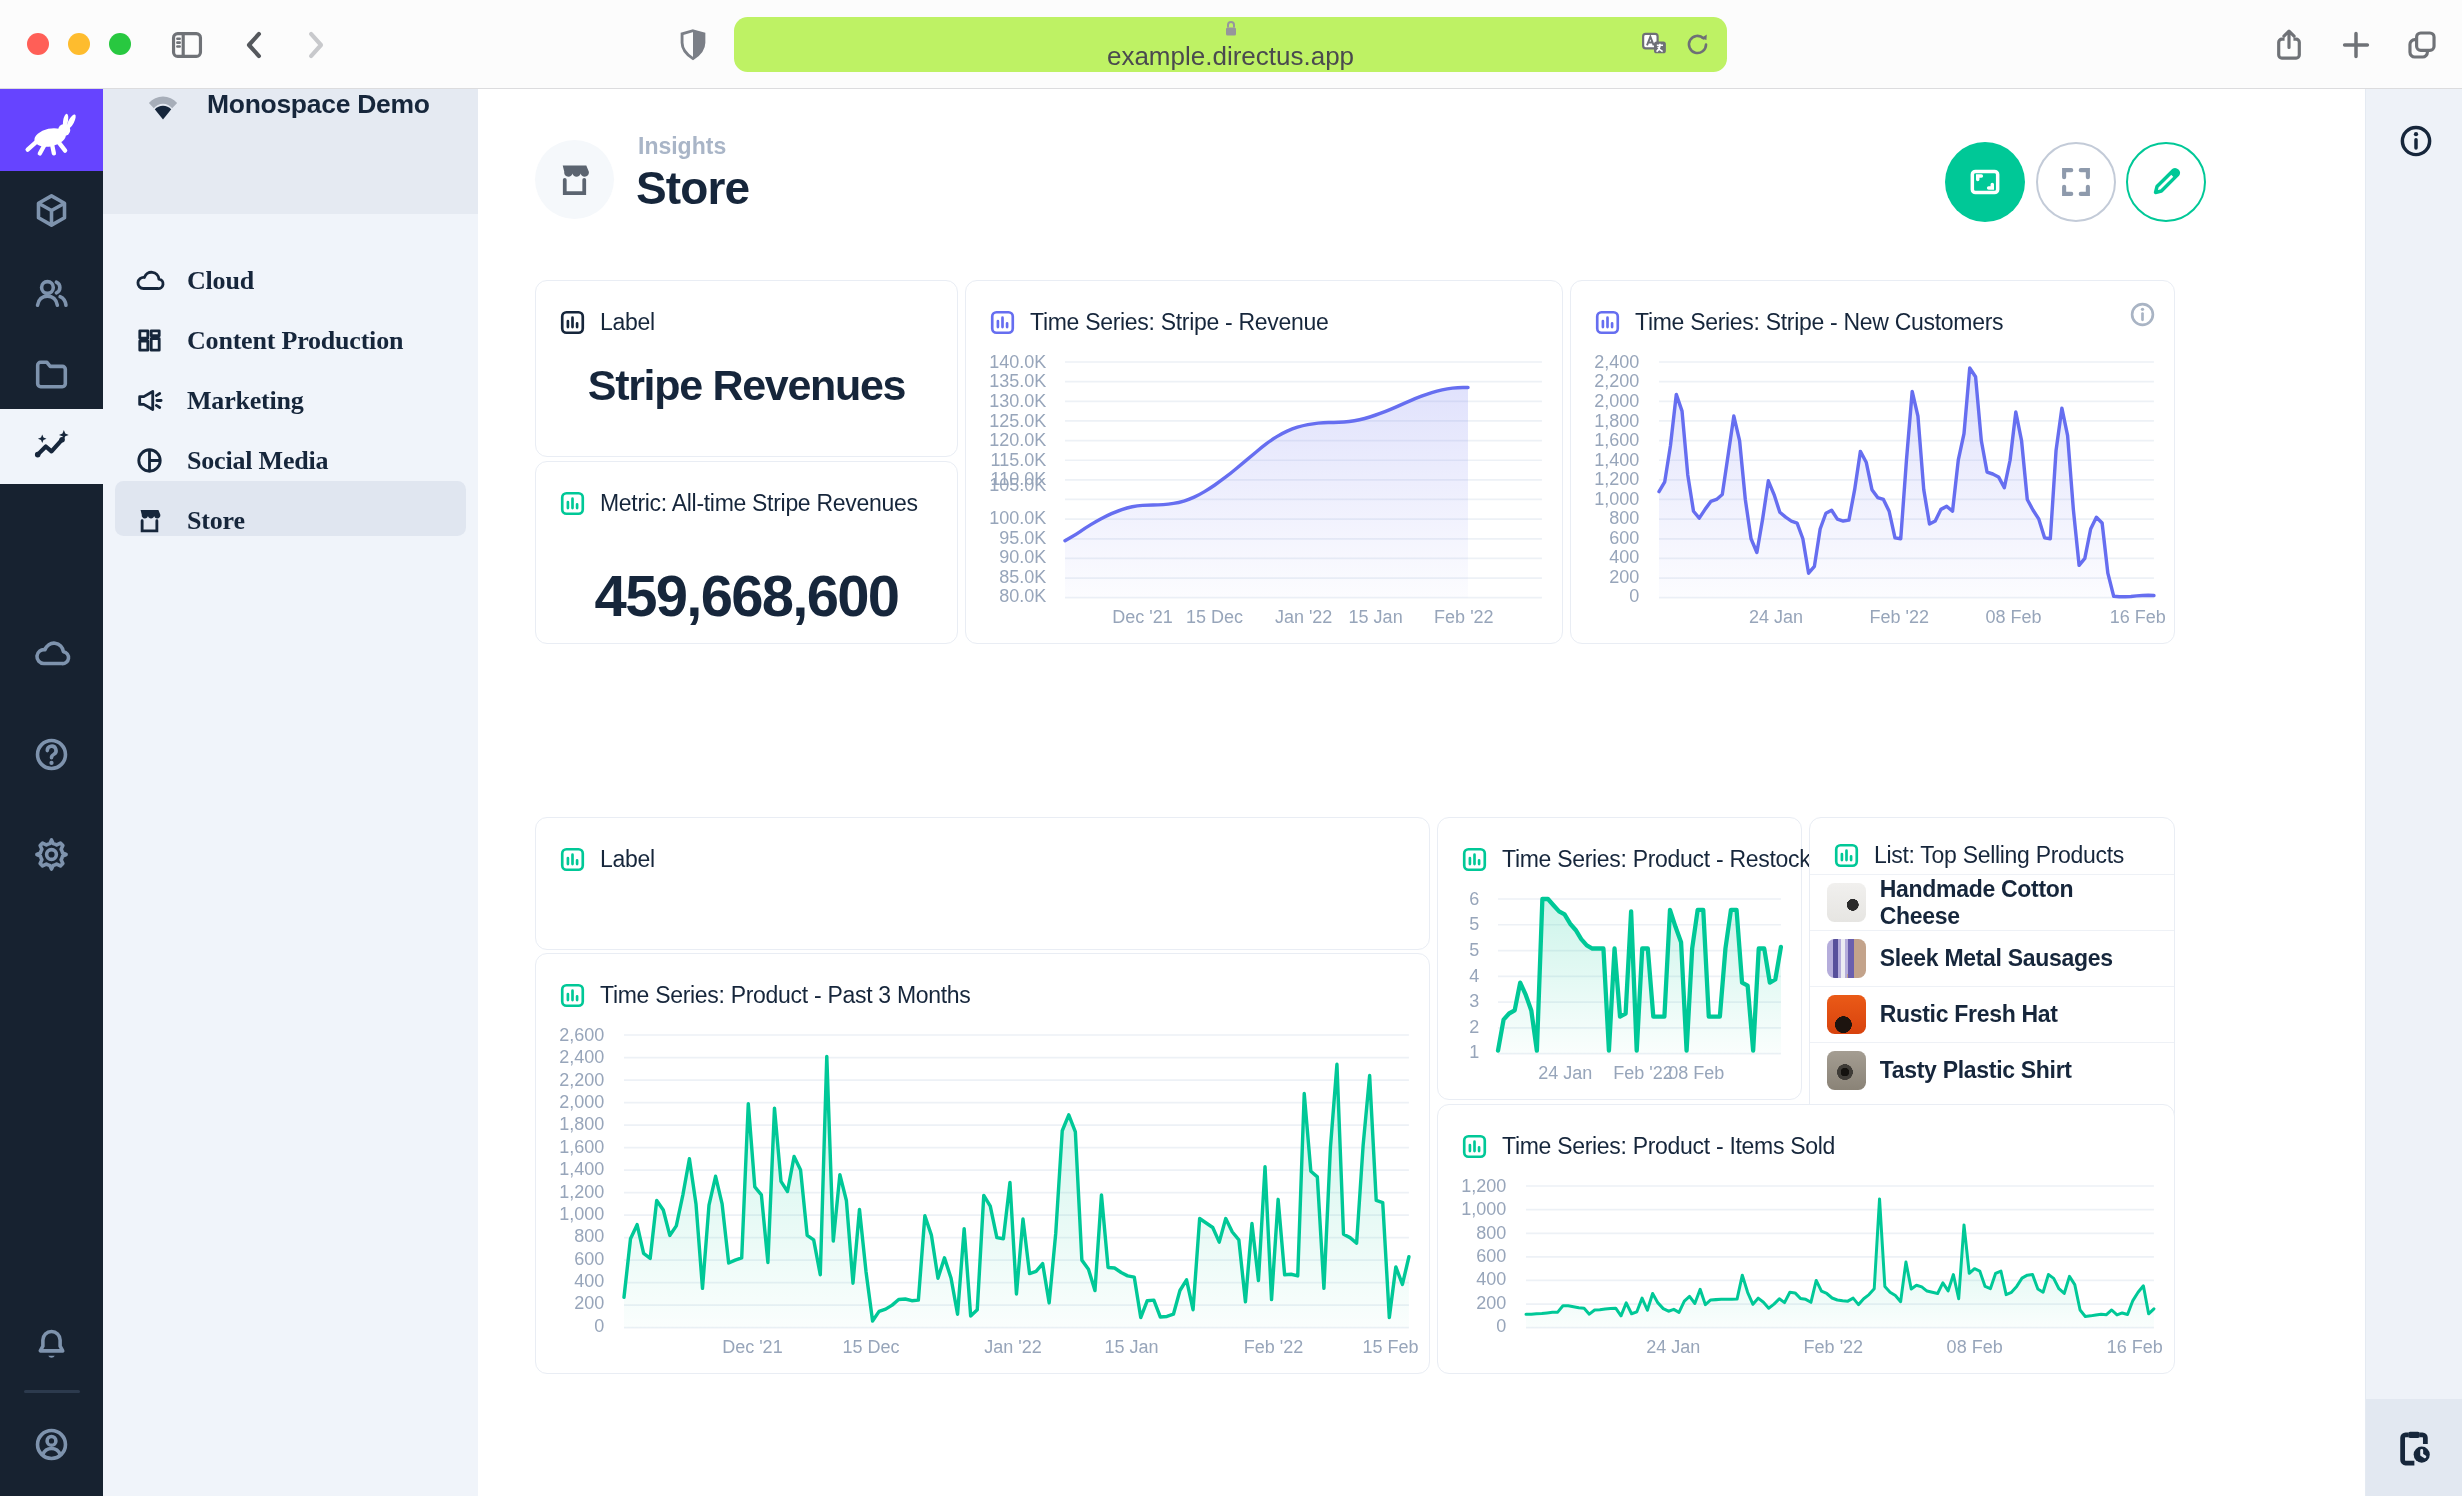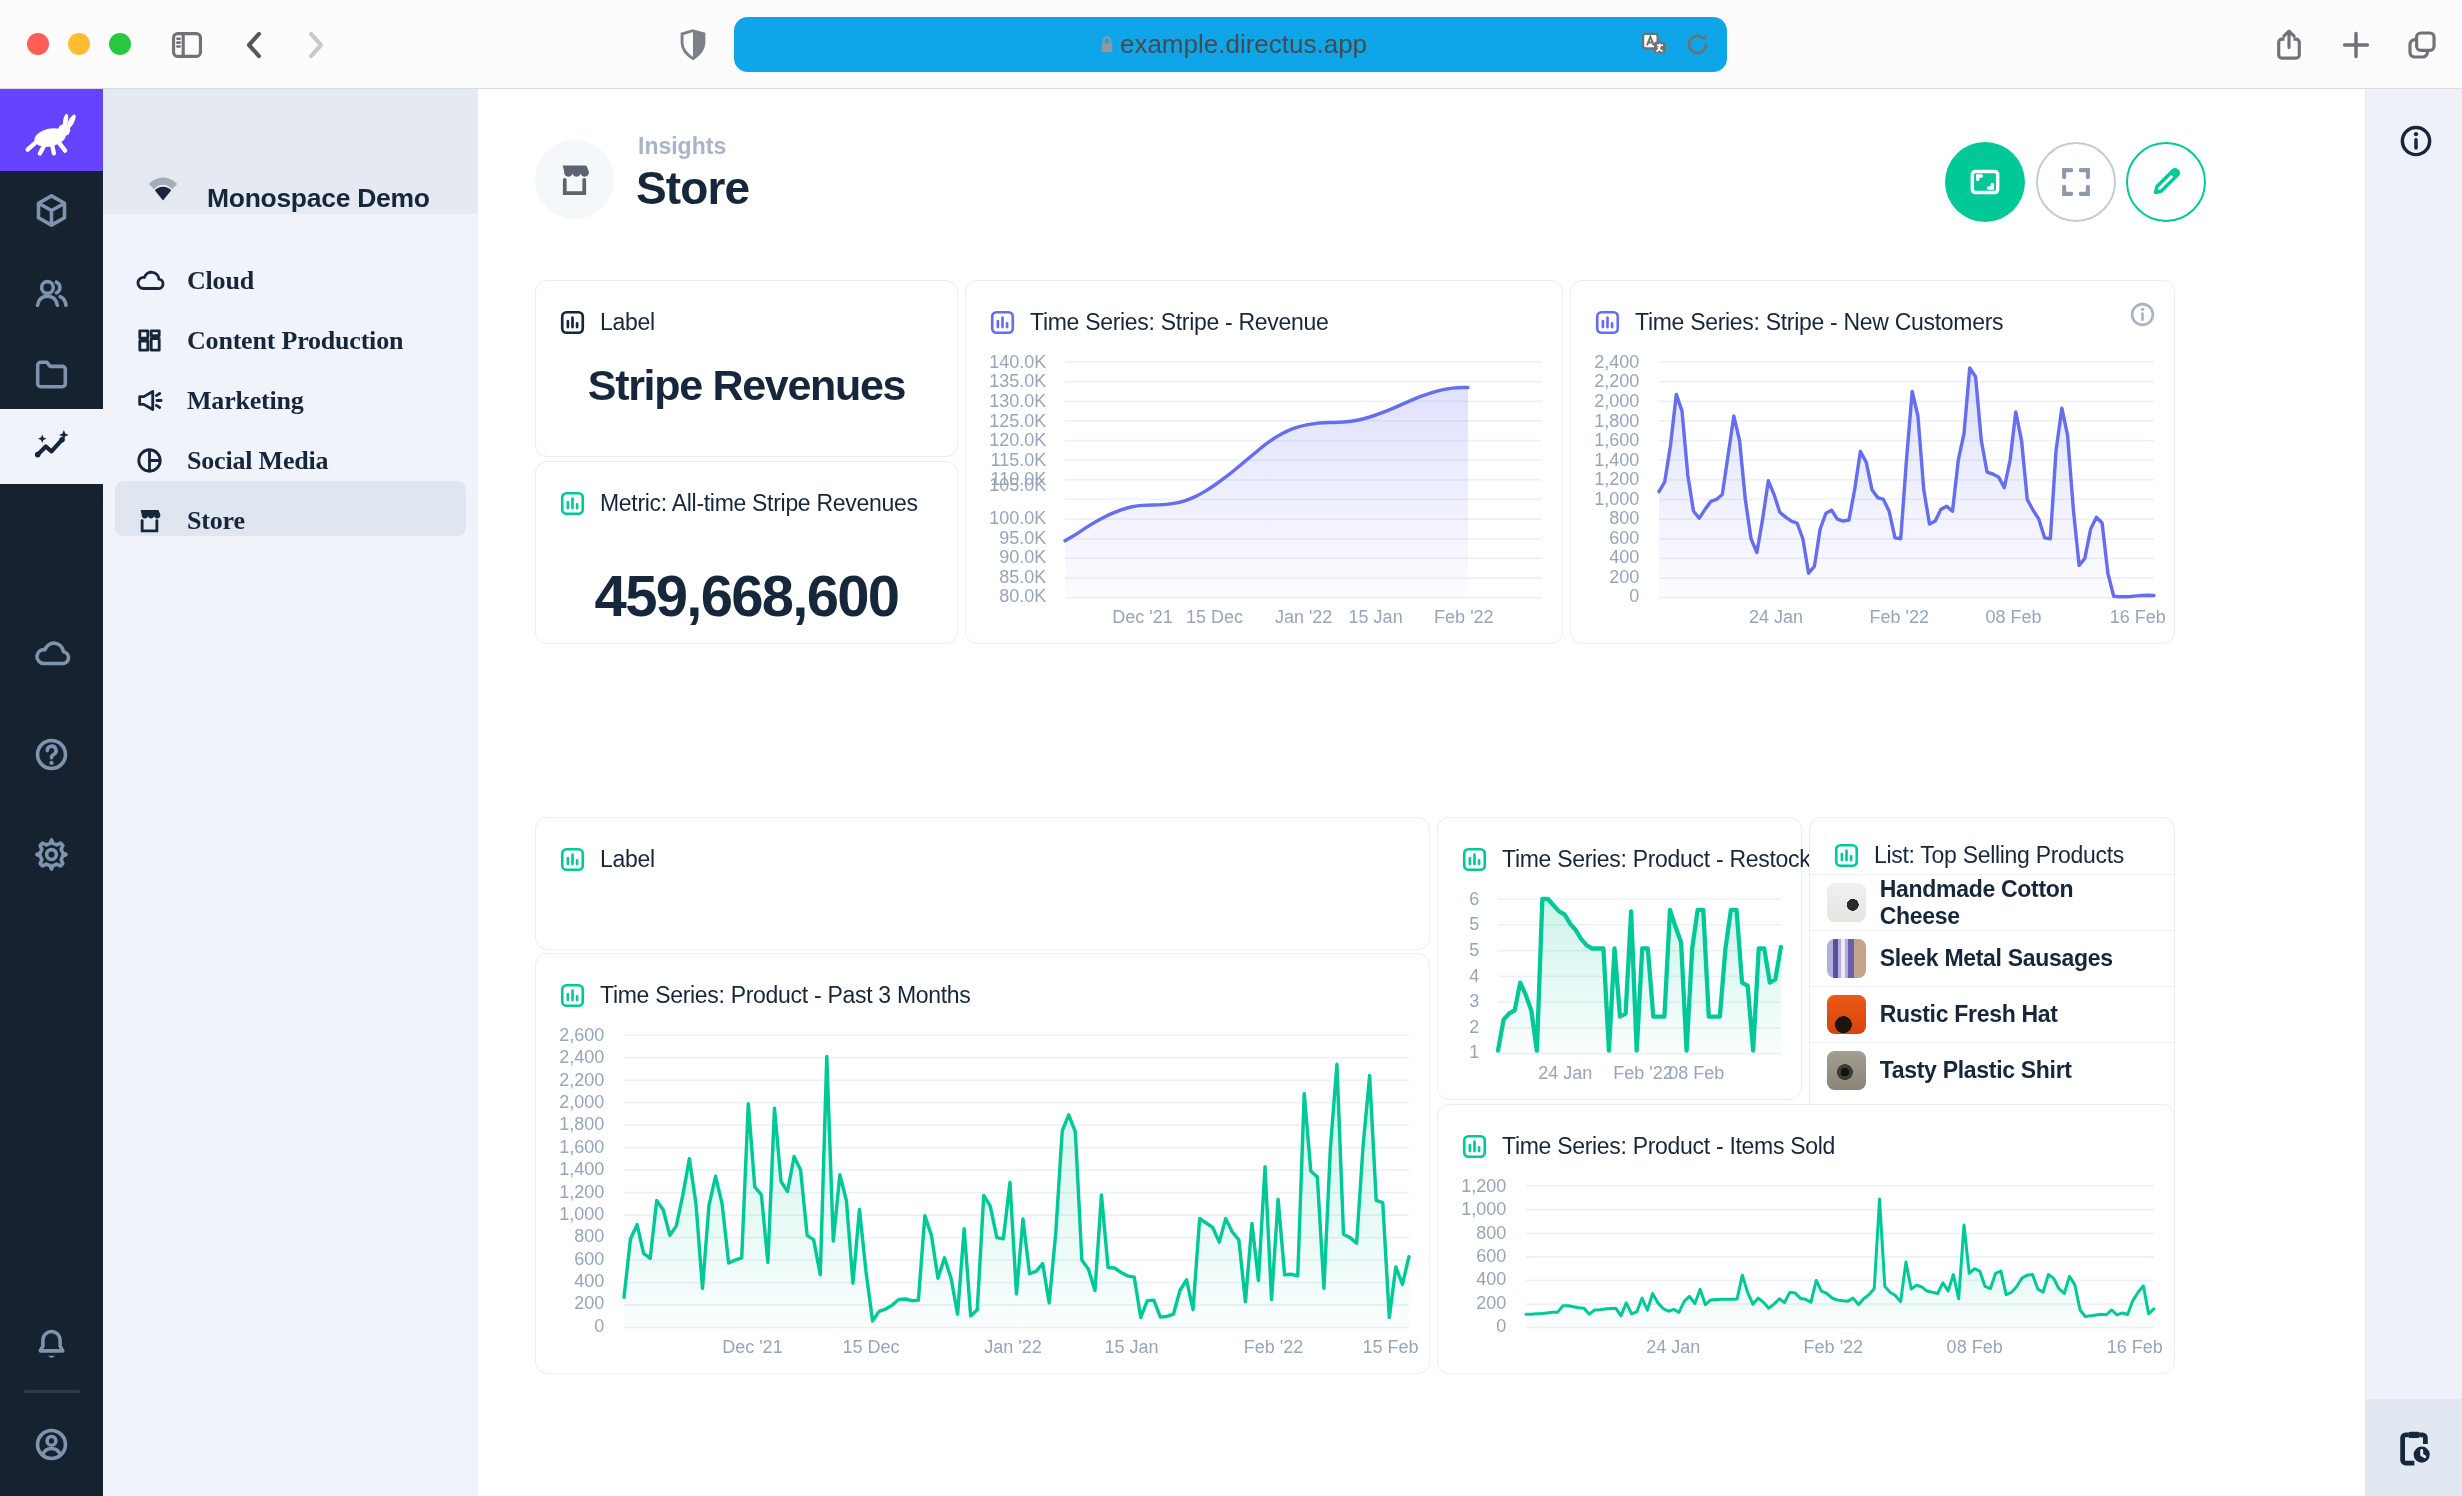--- a/index.html
+++ b/index.html
@@ -5,35 +5,35 @@
   html,body{margin:0;padding:0;background:#fff;font-family:"Liberation Sans","DejaVu Sans",sans-serif;}
   #stage{position:relative;width:2462px;height:1496px;overflow:hidden;background:#fff;}
   svg{display:block}
   .ic{color:inherit}
   
   .chrome{position:absolute;left:0;top:0;width:2462px;height:89px;background:#fcfcfc;border-bottom:1.7px solid #dcdcde;box-sizing:border-box;}
   .tl{position:absolute;top:33px;width:22px;height:22px;border-radius:50%;}
   .tl.r{left:27px;background:#ff5f57}.tl.y{left:68px;background:#febc2e}.tl.g{left:109px;background:#28c840}
   .chrome-btn{position:absolute;top:26px;width:38px;height:38px;color:#6f7277;}
   .chrome-btn svg{width:100%;height:100%}
-  .urlbar{position:absolute;left:734px;top:17px;width:993px;height:55px;background:#0ea5e9;border-radius:13.7px;display:flex;align-items:center;justify-content:center;gap:0;color:#4a4a4e;font-size:26px;}
+  .urlbar{position:absolute;left:734px;top:17px;width:993px;height:55px;background:#bef264;border-radius:13.7px;display:flex;align-items:center;justify-content:center;gap:0;color:#4a4a4e;font-size:26px;flex-direction:column;}
   .urlbar .lock{width:26px;height:26px;color:#96969c}
   .url-side{position:absolute;right:13.7px;top:12px;display:flex;gap:12px;color:#6e7076}
   .url-side svg{width:31px;height:31px}
   
   .modulebar{position:absolute;left:0;top:89px;width:103px;bottom:0;background:var(--modulebar);}
   .logo{position:absolute;left:0;top:0;width:103px;height:82px;background:var(--brand);display:flex;align-items:center;justify-content:center;}
   .logo svg{width:60px;height:60px}
   .mod-item{position:absolute;left:0;width:103px;height:75px;display:flex;align-items:center;justify-content:center;color:#7e93ad;}
   .mod-item svg{width:39px;height:39px}
   .mod-item.active{background:var(--sidebar_bg);color:var(--dark);}
   .mod-divider{position:absolute;left:24px;width:56px;height:2.6px;background:#2c3a4d;border-radius:1.7px;}
   
   .sidebar{position:absolute;left:103px;top:89px;width:375px;bottom:0;background:var(--sidebar_bg);}
-  .project{height:125px;background:#e5eaf2;display:flex;align-items:flex-end;gap:22px;padding-left:38px;box-sizing:border-box;}
+  .project{height:125px;background:#e5eaf2;display:flex;align-items:flex-start;gap:22px;padding-left:38px;box-sizing:border-box;}
   .project svg{width:44px;height:44px}
   .project .pname{font-size:26.5px;font-weight:700;color:var(--dark);letter-spacing:-0.3px}
   .nav{padding-top:22px;}
   .nav-item{height:55px;margin:5.1px 12px;border-radius:8.5px;display:flex;align-items:flex-end;gap:22px;padding-left:19px;color:var(--dark);font-family:Liberation Serif, serif;}
   .nav-item svg{width:31px;height:31px;flex:none}
   .nav-item .lbl{font-size:26px;font-weight:600;letter-spacing:-0.2px}
   .nav-item.active{background:#e0e6f0;}
   
   .rightbar{position:absolute;right:0;top:89px;width:97px;bottom:0;background:#eef2f8;border-left:1.7px solid #e4eaf2;box-sizing:border-box;}
   .rb-info{position:absolute;top:32.5px;left:31px;width:38px;height:38px;color:var(--dark)}

